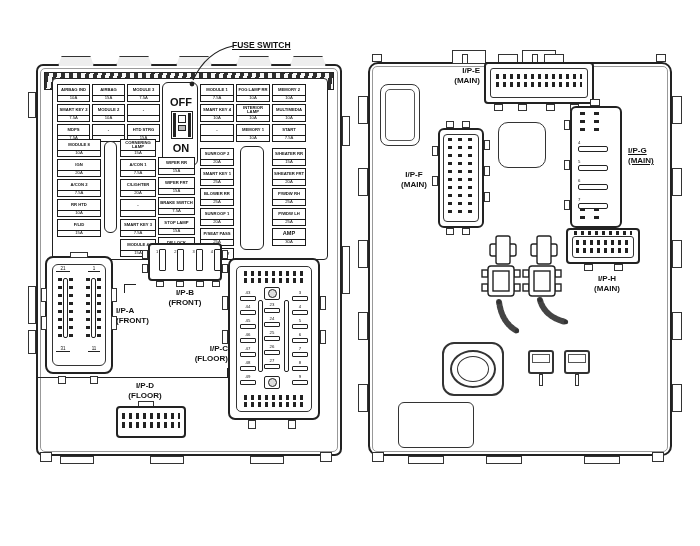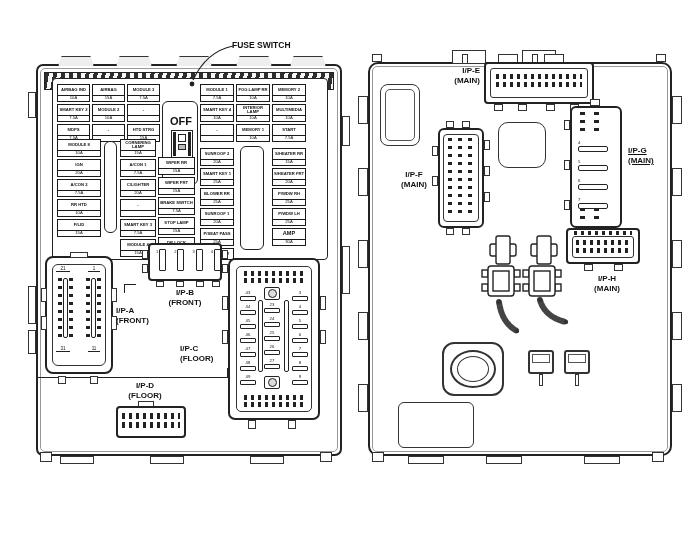--- a/index.html
+++ b/index.html
@@ -77,32 +77,32 @@
     <div class="abs tab" style="left:60px;top:456px;width:34px;height:8px;"></div>
     <div class="abs tab" style="left:150px;top:456px;width:34px;height:8px;"></div>
     <div class="abs tab" style="left:250px;top:456px;width:34px;height:8px;"></div>
     <div class="abs tab" style="left:40px;top:452px;width:12px;height:10px;"></div>
     <div class="abs tab" style="left:320px;top:452px;width:12px;height:10px;"></div>
 
     <div class="abs band" style="left:44px;top:72px;width:290px;height:18px;"></div>
 
     <div class="abs panel" style="left:52px;top:78px;width:276px;height:182px;"></div>
 
-    <div class="abs" style="left:162px;top:82px;width:36px;height:84px;border:1.5px solid #222;border-radius:6px;background:#fff;margin-top:19px;">
+    <div class="abs" style="left:162px;top:82px;width:36px;height:84px;border:1.5px solid #222;border-radius:6px;background:#fff;">
       <div class="abs sw-text" style="left:0;top:14px;width:36px;">OFF</div>
       <div class="sw-icon" style="left:8px;top:28px;width:20px;height:26px;">
         <div class="abs" style="left:1px;top:1px;bottom:1px;width:3px;background:#222;"></div>
         <div class="abs" style="right:1px;top:1px;bottom:1px;width:3px;background:#222;"></div>
         <div class="abs" style="left:6px;top:3px;width:8px;height:8px;border:1.2px solid #222;"></div>
         <div class="abs" style="left:6px;top:13px;width:8px;height:6px;border:1.2px solid #222;background:#bbb;"></div>
       </div>
       <div class="abs sw-text" style="left:0;top:60px;width:36px;">ON</div>
     </div>
 
-    <div class="abs callout-label" style="left:232px;top:40px;">FUSE SWITCH</div>
+    <div class="abs callout-label" style="left:232px;top:40px;text-decoration:underline;">FUSE SWITCH</div>
 
     <div class="abs fgrid" style="left:57px;top:84px;grid-template-columns:repeat(3,33px);">
         <div class="fuse">
           <div class="fnm">AIRBAG IND</div>
           <div class="fam">10A</div>
         </div>
         <div class="fuse">
           <div class="fnm">AIRBAG</div>
           <div class="fam">15A</div>
         </div>
@@ -375,21 +375,21 @@
         <div class="cslot">9</div>
       </div>
     <div class="abs slotv" style="left:258px;top:300px;width:5px;height:72px;"></div>
     <div class="abs slotv" style="left:284px;top:300px;width:5px;height:72px;"></div>
     <div class="abs tab" style="left:222px;top:296px;width:6px;height:14px;"></div>
     <div class="abs tab" style="left:222px;top:330px;width:6px;height:14px;"></div>
     <div class="abs tab" style="left:320px;top:296px;width:6px;height:14px;"></div>
     <div class="abs tab" style="left:320px;top:330px;width:6px;height:14px;"></div>
     <div class="abs tab" style="left:248px;top:420px;width:8px;height:9px;"></div>
     <div class="abs tab" style="left:288px;top:420px;width:8px;height:9px;"></div>
-    <div class="abs clabel" style="left:180px;top:344px;width:48px;">
+    <div class="abs clabel" style="left:180px;top:344px;width:48px;text-align:right;">
       <div>I/P-C</div>
       <div>(FLOOR)</div>
     </div>
     <div class="abs corner-br" style="left:214px;top:368px;width:14px;height:10px;"></div>
 
     <div class="abs clabel" style="left:110px;top:381px;width:70px;text-align:center;">
       <div>I/P-D</div>
       <div>(FLOOR)</div>
     </div>
     <div class="abs tab" style="left:138px;top:401px;width:16px;height:6px;"></div>

